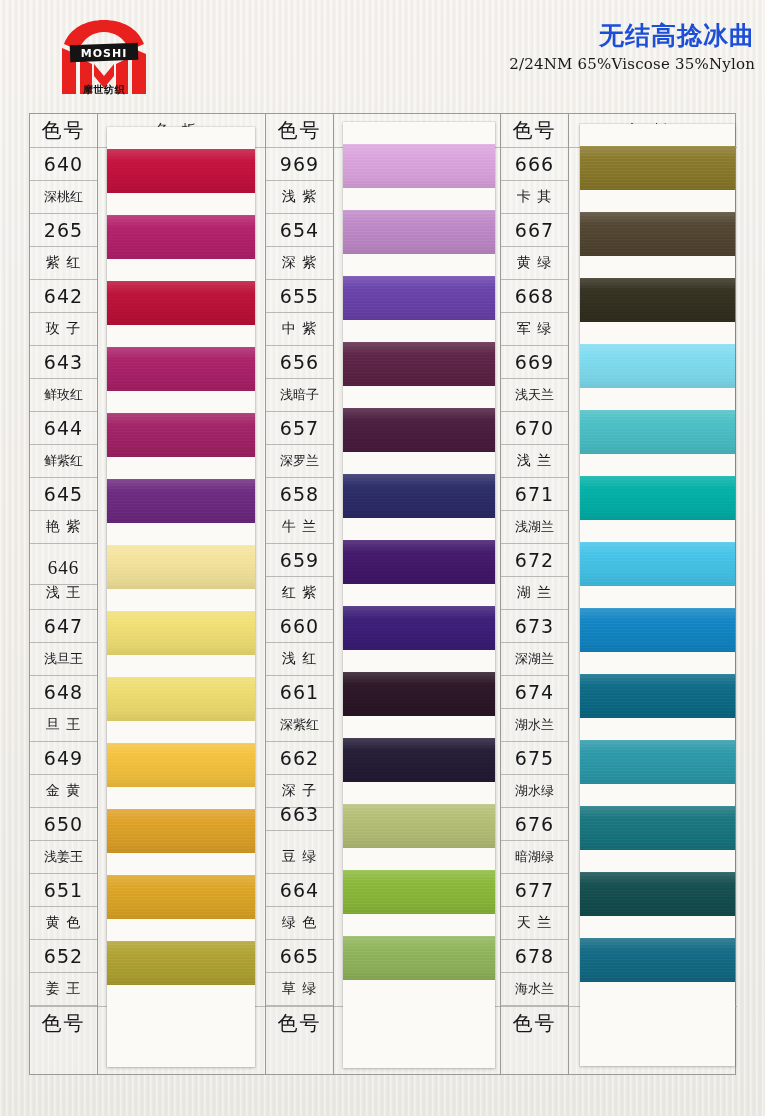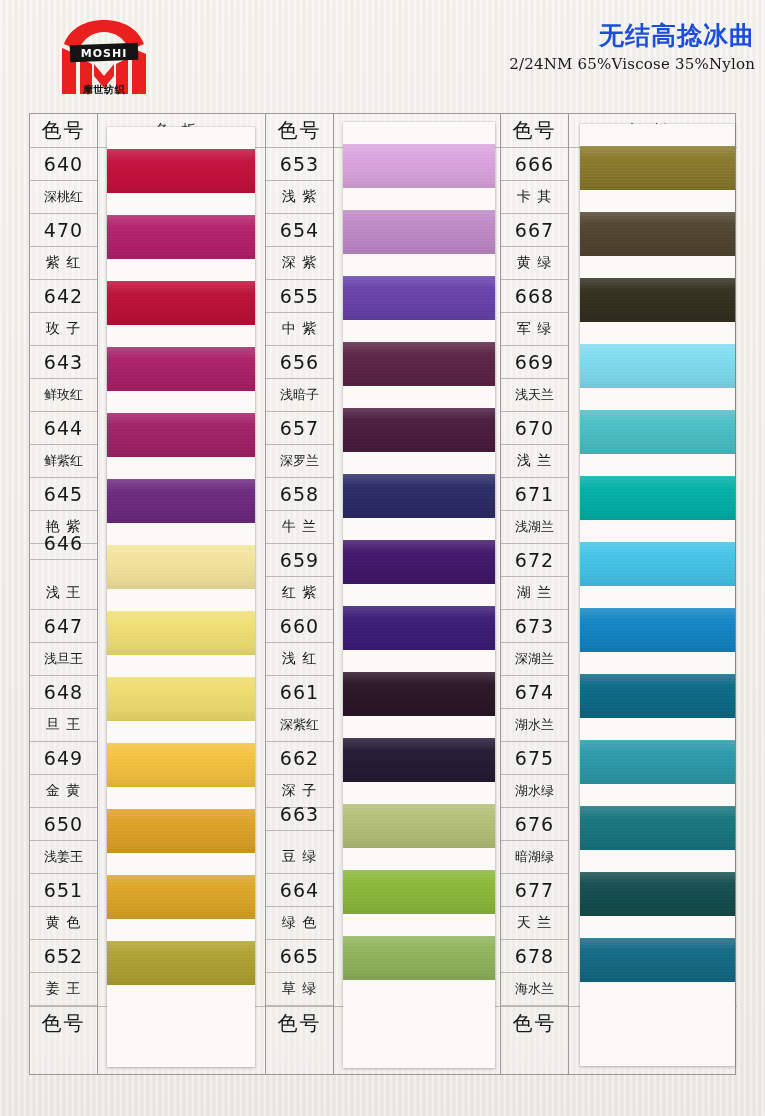--- a/index.html
+++ b/index.html
@@ -173,31 +173,31 @@
     <div id="sub-title">2/24NM 65%Viscose 35%Nylon</div>
   </div>
 </div>
 
 <div id="chart">
     <div class="col c0">
       <div class="labelcol">
         <div class="cell hdr" style="top: 0px; height: 34px;">色号</div>
         <div class="cell num" style="top: 34px; height: 33px;">640</div>
         <div class="cell name wide" style="top: 67px; height: 33px;">深桃红</div>
-        <div class="cell num" style="top: 100px; height: 33px;">470</div>
+        <div class="cell num" style="top: 100px; height: 33px;">265</div>
         <div class="cell name" style="top: 133px; height: 33px;">紫 红</div>
         <div class="cell num" style="top: 166px; height: 33px;">642</div>
         <div class="cell name" style="top: 199px; height: 33px;">玫 子</div>
         <div class="cell num" style="top: 232px; height: 33px;">643</div>
         <div class="cell name wide" style="top: 265px; height: 33px;">鲜玫红</div>
         <div class="cell num" style="top: 298px; height: 33px;">644</div>
         <div class="cell name wide" style="top: 331px; height: 33px;">鲜紫红</div>
         <div class="cell num" style="top: 364px; height: 33px;">645</div>
         <div class="cell name" style="top: 397px; height: 33px;">艳 紫</div>
-        <div class="cell num" style="top: 413px; height: 33px;">646</div>
+        <div class="cell num" style="top: 438px; height: 33px; font-family: Liberation Serif, serif;">646</div>
         <div class="cell name" style="top: 463px; height: 33px;">浅 王</div>
         <div class="cell num" style="top: 496px; height: 33px;">647</div>
         <div class="cell name wide" style="top: 529px; height: 33px;">浅旦王</div>
         <div class="cell num" style="top: 562px; height: 33px;">648</div>
         <div class="cell name" style="top: 595px; height: 33px;">旦 王</div>
         <div class="cell num" style="top: 628px; height: 33px;">649</div>
         <div class="cell name" style="top: 661px; height: 33px;">金 黄</div>
         <div class="cell num" style="top: 694px; height: 33px;">650</div>
         <div class="cell name wide" style="top: 727px; height: 33px;">浅姜王</div>
         <div class="cell num" style="top: 760px; height: 33px;">651</div>
@@ -261,21 +261,21 @@
           <div class="swatch" title="652 姜 王" style="top: 814px; height: 44px; background: rgb(176, 163, 50);">
             <div class="tex"></div>
             <div class="sheen"></div>
           </div>
         </div>
       </div>
     </div>
     <div class="col c1">
       <div class="labelcol">
         <div class="cell hdr" style="top: 0px; height: 34px;">色号</div>
-        <div class="cell num" style="top: 34px; height: 33px;">653</div>
+        <div class="cell num" style="top: 34px; height: 33px;">969</div>
         <div class="cell name" style="top: 67px; height: 33px;">浅 紫</div>
         <div class="cell num" style="top: 100px; height: 33px;">654</div>
         <div class="cell name" style="top: 133px; height: 33px;">深 紫</div>
         <div class="cell num" style="top: 166px; height: 33px;">655</div>
         <div class="cell name" style="top: 199px; height: 33px;">中 紫</div>
         <div class="cell num" style="top: 232px; height: 33px;">656</div>
         <div class="cell name wide" style="top: 265px; height: 33px;">浅暗子</div>
         <div class="cell num" style="top: 298px; height: 33px;">657</div>
         <div class="cell name wide" style="top: 331px; height: 33px;">深罗兰</div>
         <div class="cell num" style="top: 364px; height: 33px;">658</div>

